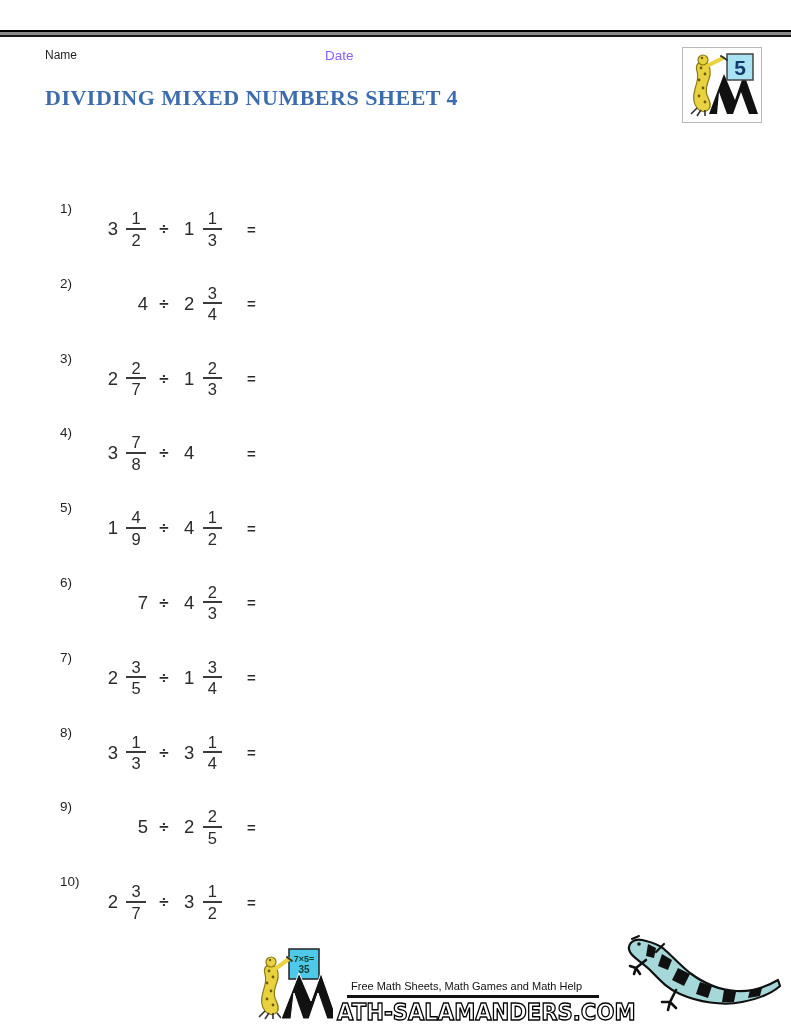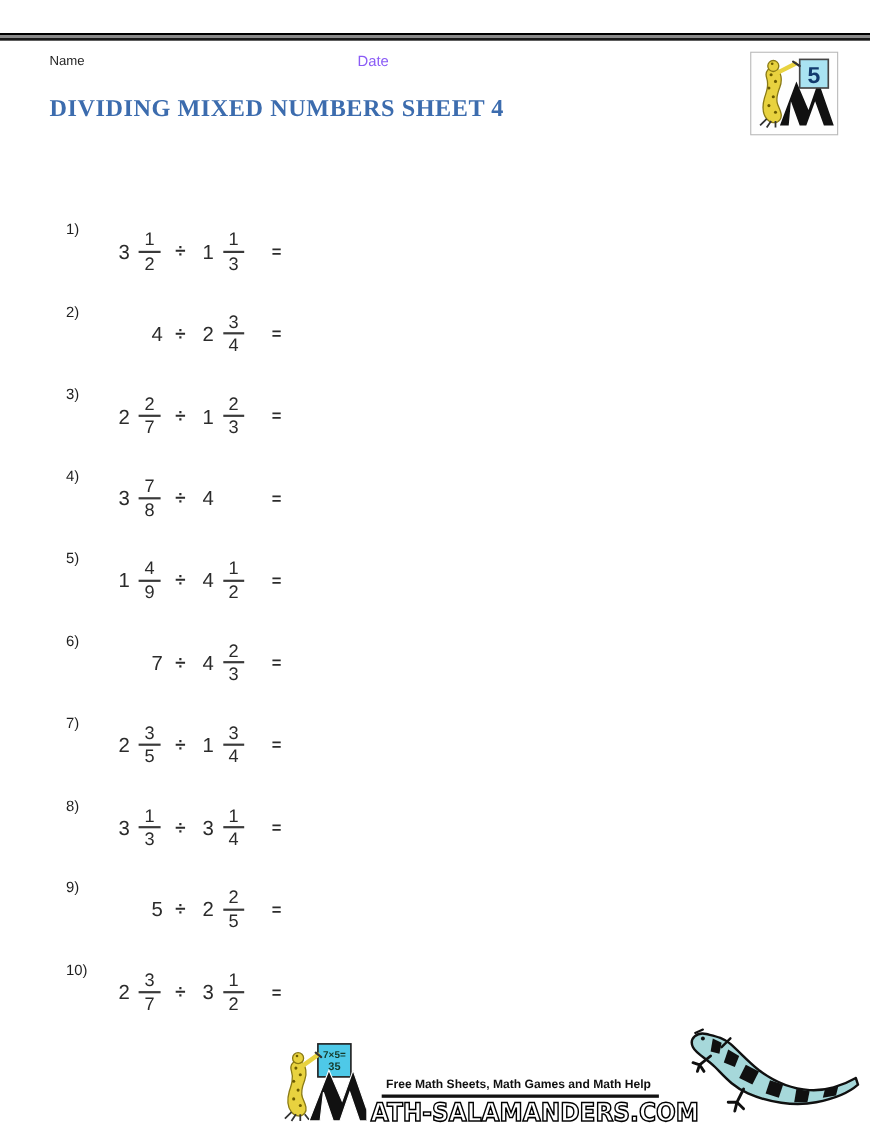--- a/index.html
+++ b/index.html
@@ -32,21 +32,21 @@
   .frac{display:inline-flex;flex-direction:column;align-items:center;min-width:30px;}
   .frac .num,.frac .den{font-size:16.5px;line-height:1.12;color:#2b2b2b;padding:0 5px;}
   .frac .den{border-top:2px solid #3a3a3a;padding-top:1px;}
   .answer-space{display:inline-block;width:90px;height:34px;}
 
   .logo-box{position:absolute;left:682px;top:47px;width:78px;height:74px;
     border:1px solid #b9b9b9;background:#fefefe;}
 
   .footer{position:absolute;left:255px;top:940px;display:flex;align-items:flex-end;}
   .footer-text{margin-left:4px;}
-  .tagline{font-size:11px;font-weight:700;color:#111;padding-left:14px;white-space:nowrap;margin-top:40px;}
+  .tagline{font-size:11px;font-weight:400;color:#111;padding-left:14px;white-space:nowrap;margin-top:40px;}
   .tag-rule{height:3px;background:#111;margin-top:3px;width:252px;margin-left:10px;}
   .wordmark{margin-top:1px;font-family:"DejaVu Sans",sans-serif;font-weight:700;
     font-size:23px;letter-spacing:0px;color:#fff;-webkit-text-stroke:1.4px #000;
     transform:scaleX(0.92);transform-origin:left top;white-space:nowrap;}
 
   .lizard{position:absolute;left:612px;top:932px;}
 </style>
 </head>
 <body>
 

